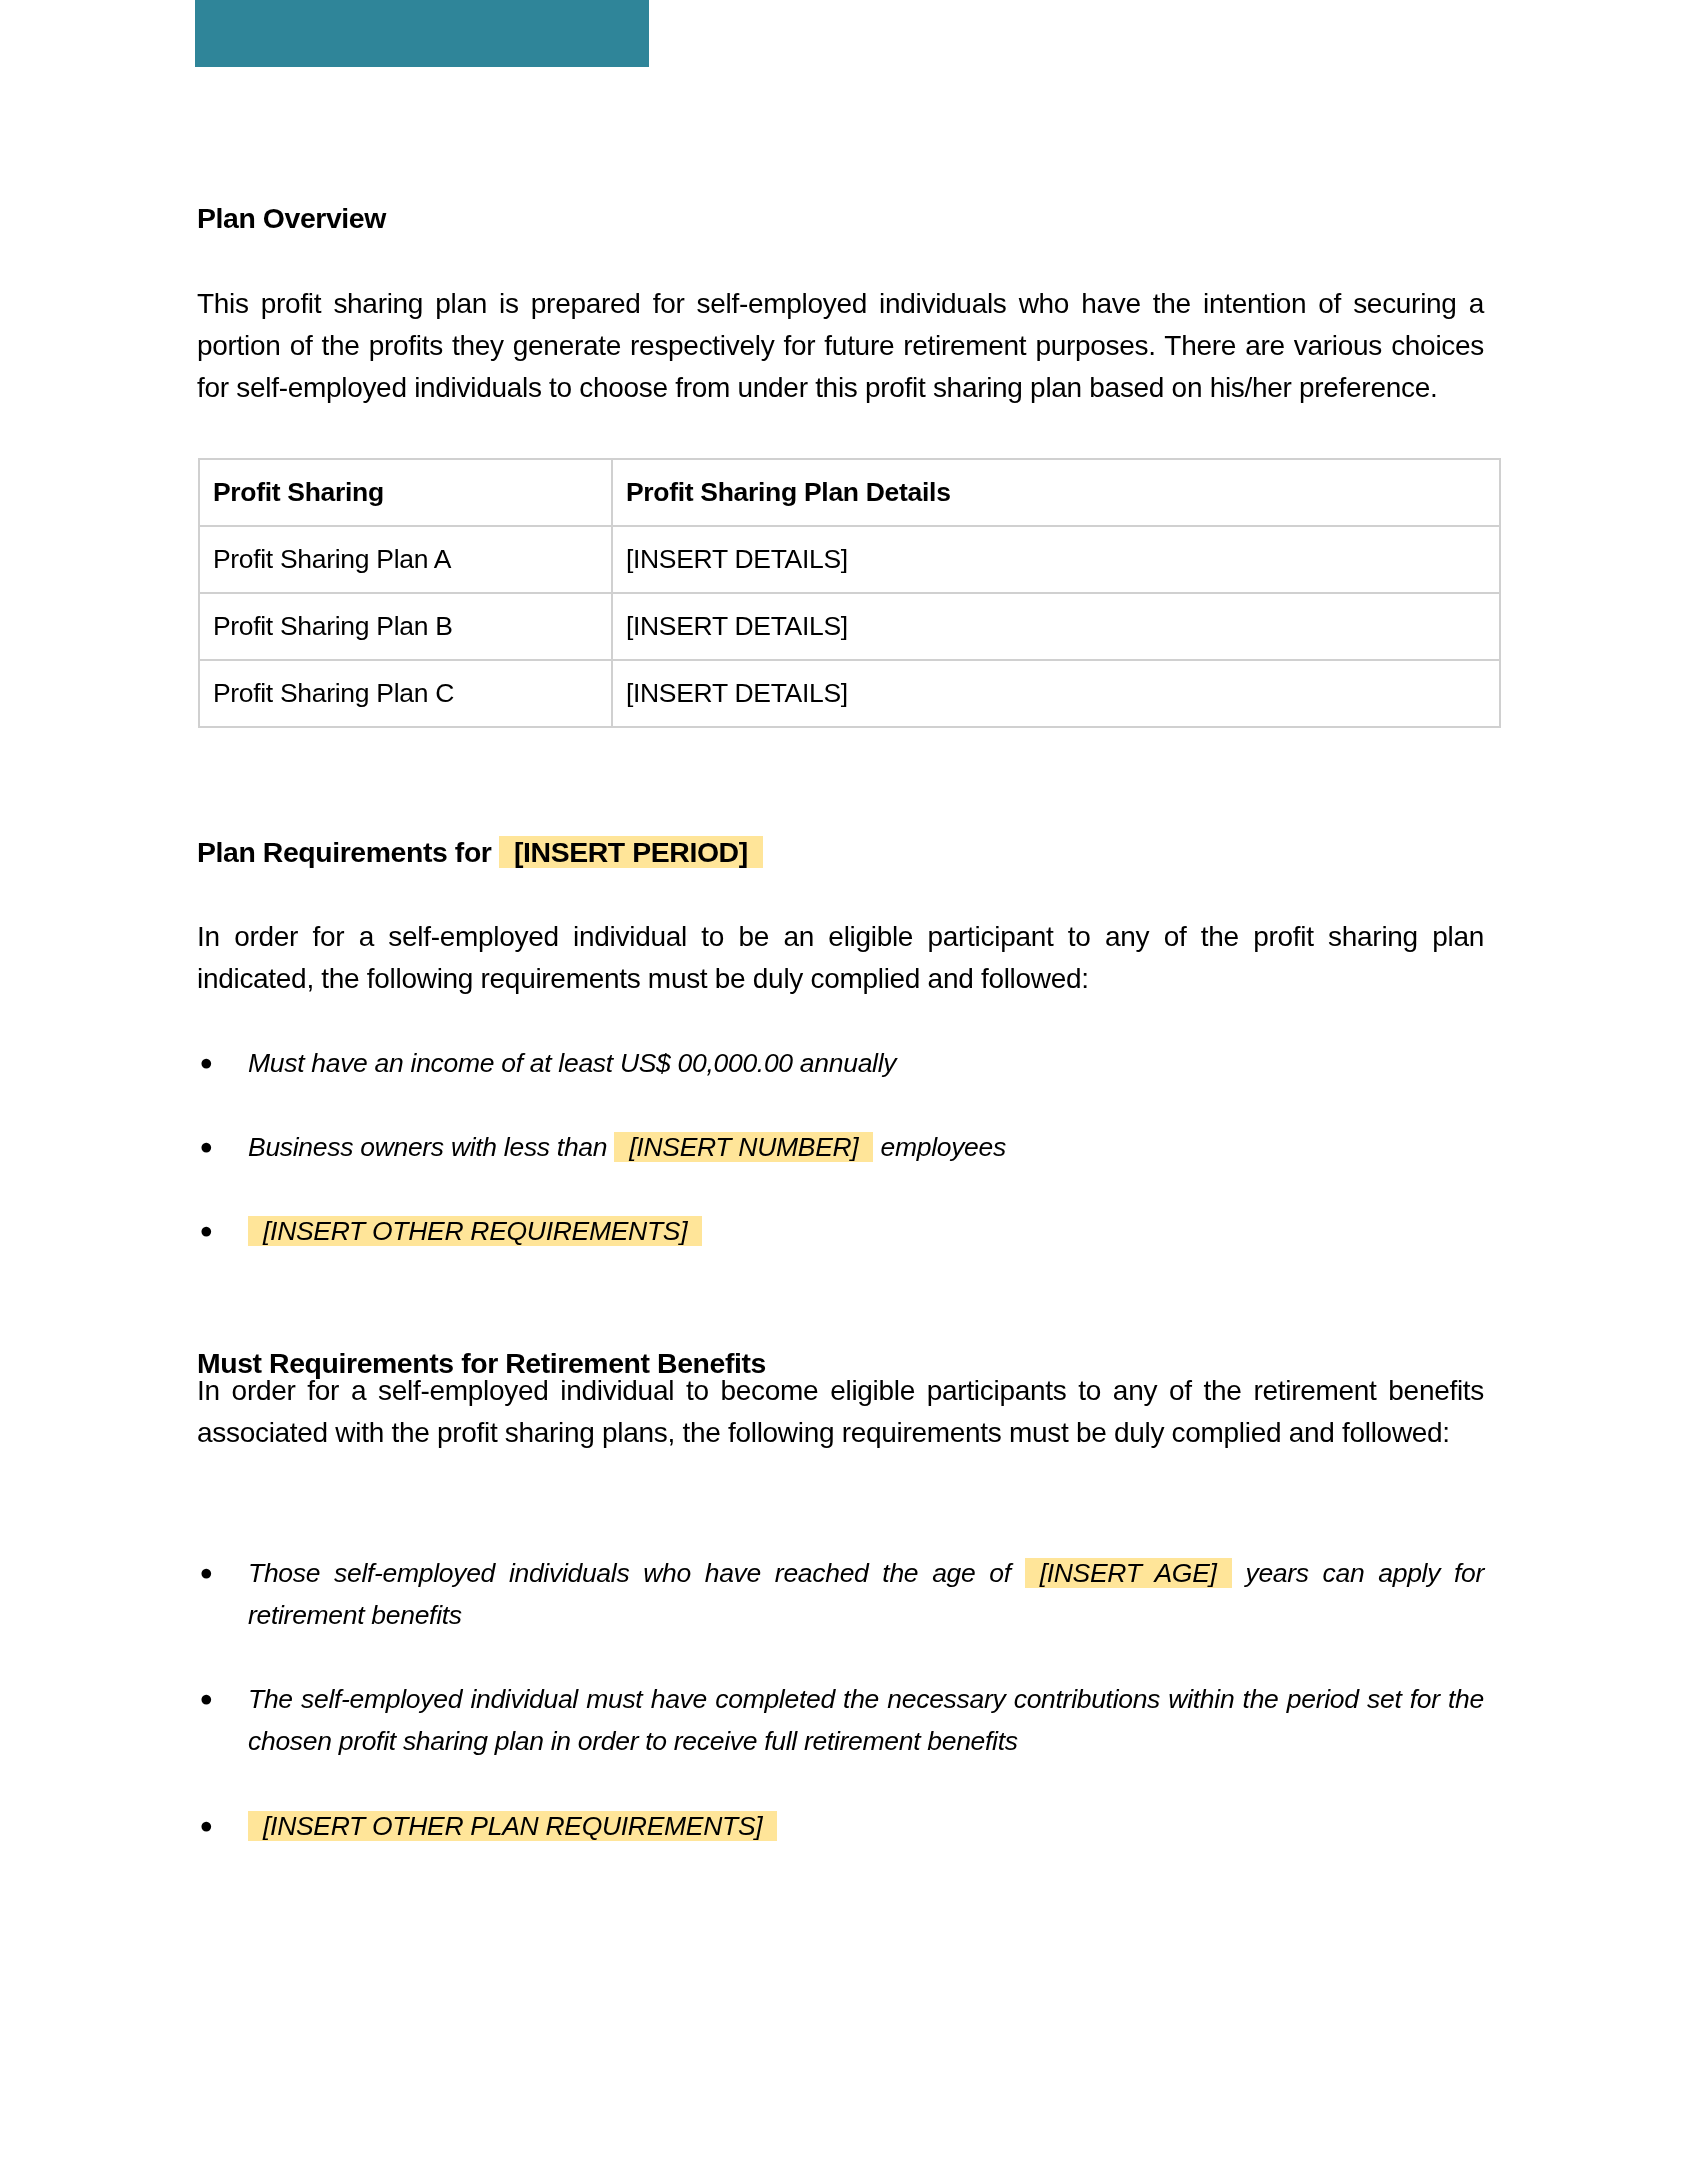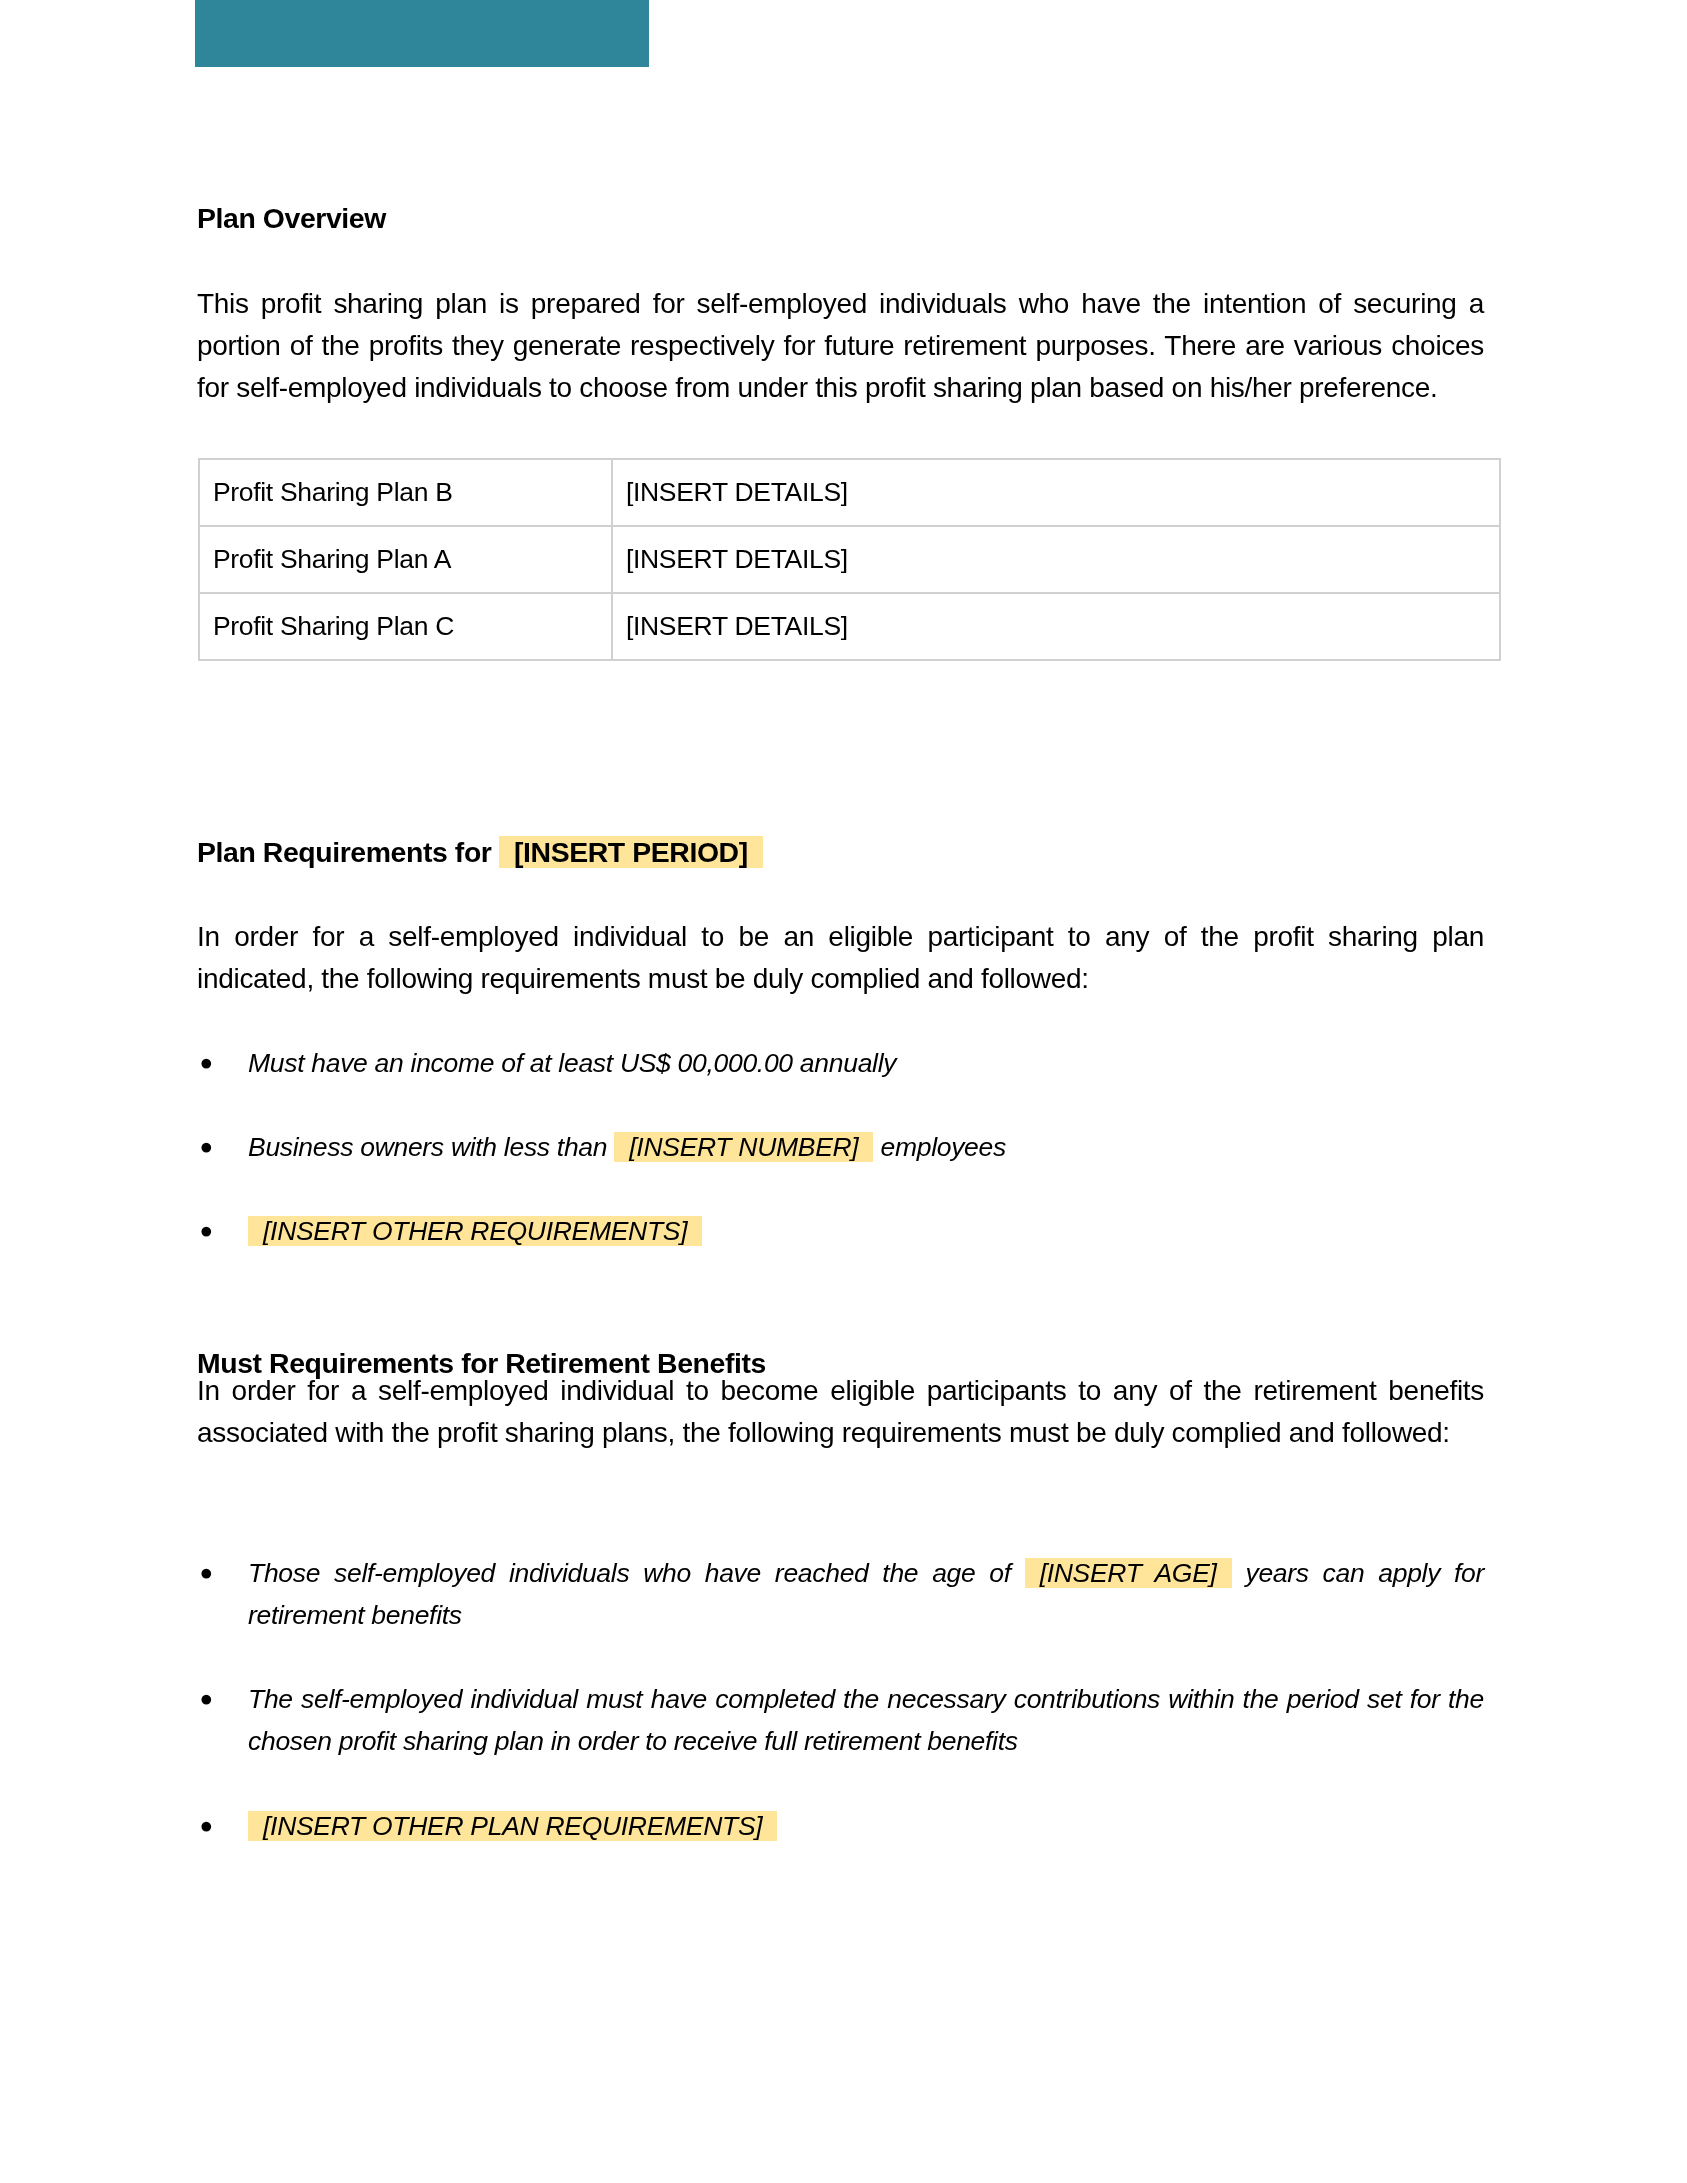--- a/index.html
+++ b/index.html
@@ -51,26 +51,30 @@
 <div class="top-bar" style="background:#2F8599;"></div>
 
 <div class="content">
 
   <div class="h" style="top:198px;">Plan Overview</div>
 
   <p class="p" style="top:283px;">This profit sharing plan is prepared for self-employed individuals who have the intention of securing a portion of the profits they generate respectively for future retirement purposes. There are various choices for self-employed individuals to choose from under this profit sharing plan based on his/her preference.</p>
 
   <table class="table">
     <tbody>
+        <tr>
+      <th class="c1">Profit Sharing</th>
+      <th>Profit Sharing Plan Details</th>
+    </tr>
     <tr>
-      <td class="c1">Profit Sharing Plan B</td>
+      <td class="c1">Profit Sharing Plan A</td>
       <td>[INSERT DETAILS]</td>
     </tr>
     <tr>
-      <td class="c1">Profit Sharing Plan A</td>
+      <td class="c1">Profit Sharing Plan B</td>
       <td>[INSERT DETAILS]</td>
     </tr>
     <tr>
       <td class="c1">Profit Sharing Plan C</td>
       <td>[INSERT DETAILS]</td>
     </tr>
   </tbody>
     </table>
 
   <div class="h" style="top:832px;"><span>Plan Requirements for </span><span class="hl">[INSERT PERIOD]</span></div>

